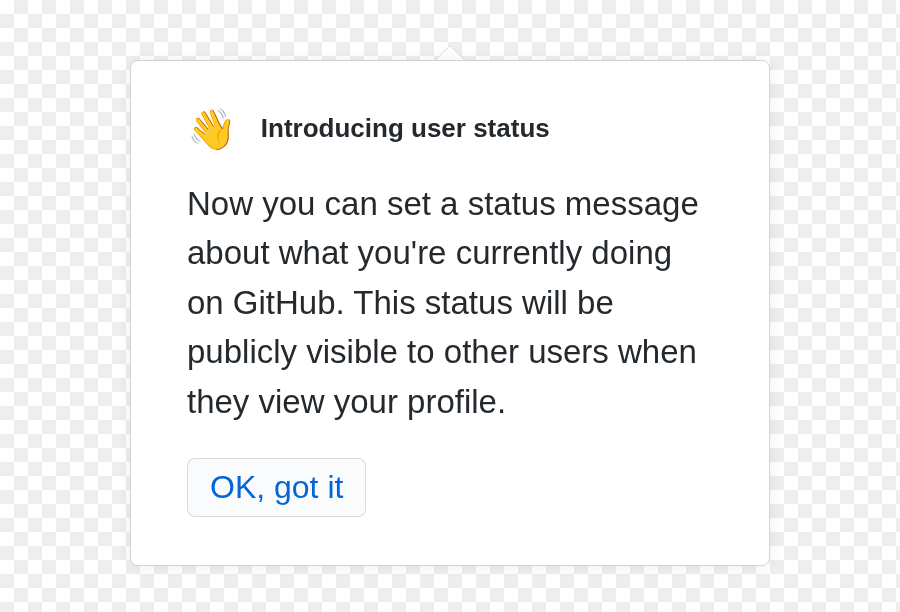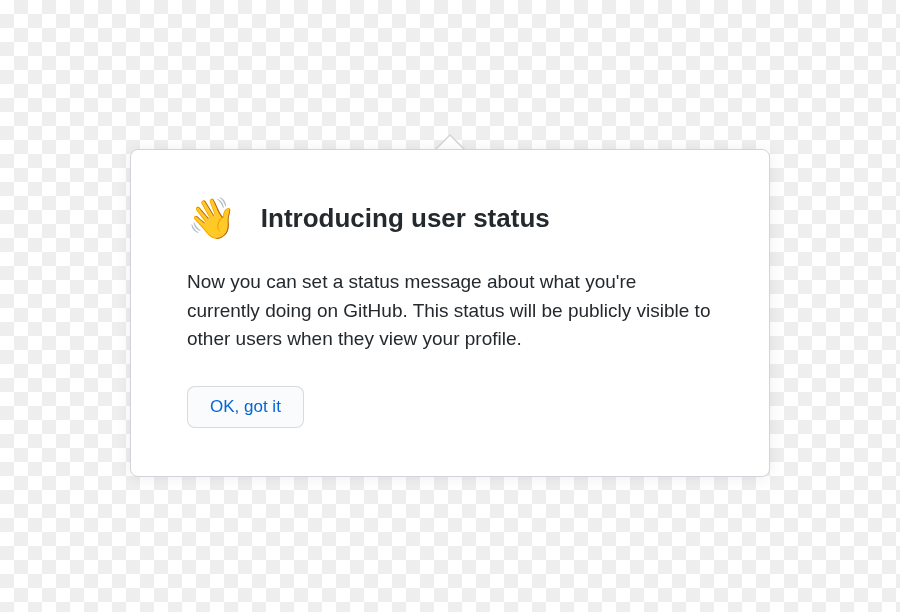--- a/index.html
+++ b/index.html
@@ -68,29 +68,29 @@
     .wave-icon {
       font-size: 40px;
       line-height: 1;
     }
     .title {
       font-size: 26px;
       font-weight: 600;
       color: #24292e;
     }
     .body-text {
-      font-size: 19px;
+      font-size: 33px;
       line-height: 1.5;
       color: #24292e;
       margin-bottom: 32px;
     }
     .btn {
       display: inline-block;
       padding: 10px 22px;
-      font-size: 17px;
+      font-size: 32px;
       font-weight: 500;
       color: #0366d6;
       background-color: #fafbfc;
       border: 1px solid rgba(27,31,35,0.15);
       border-radius: 8px;
       cursor: pointer;
     }
   </style>
 </head>
 <body>

